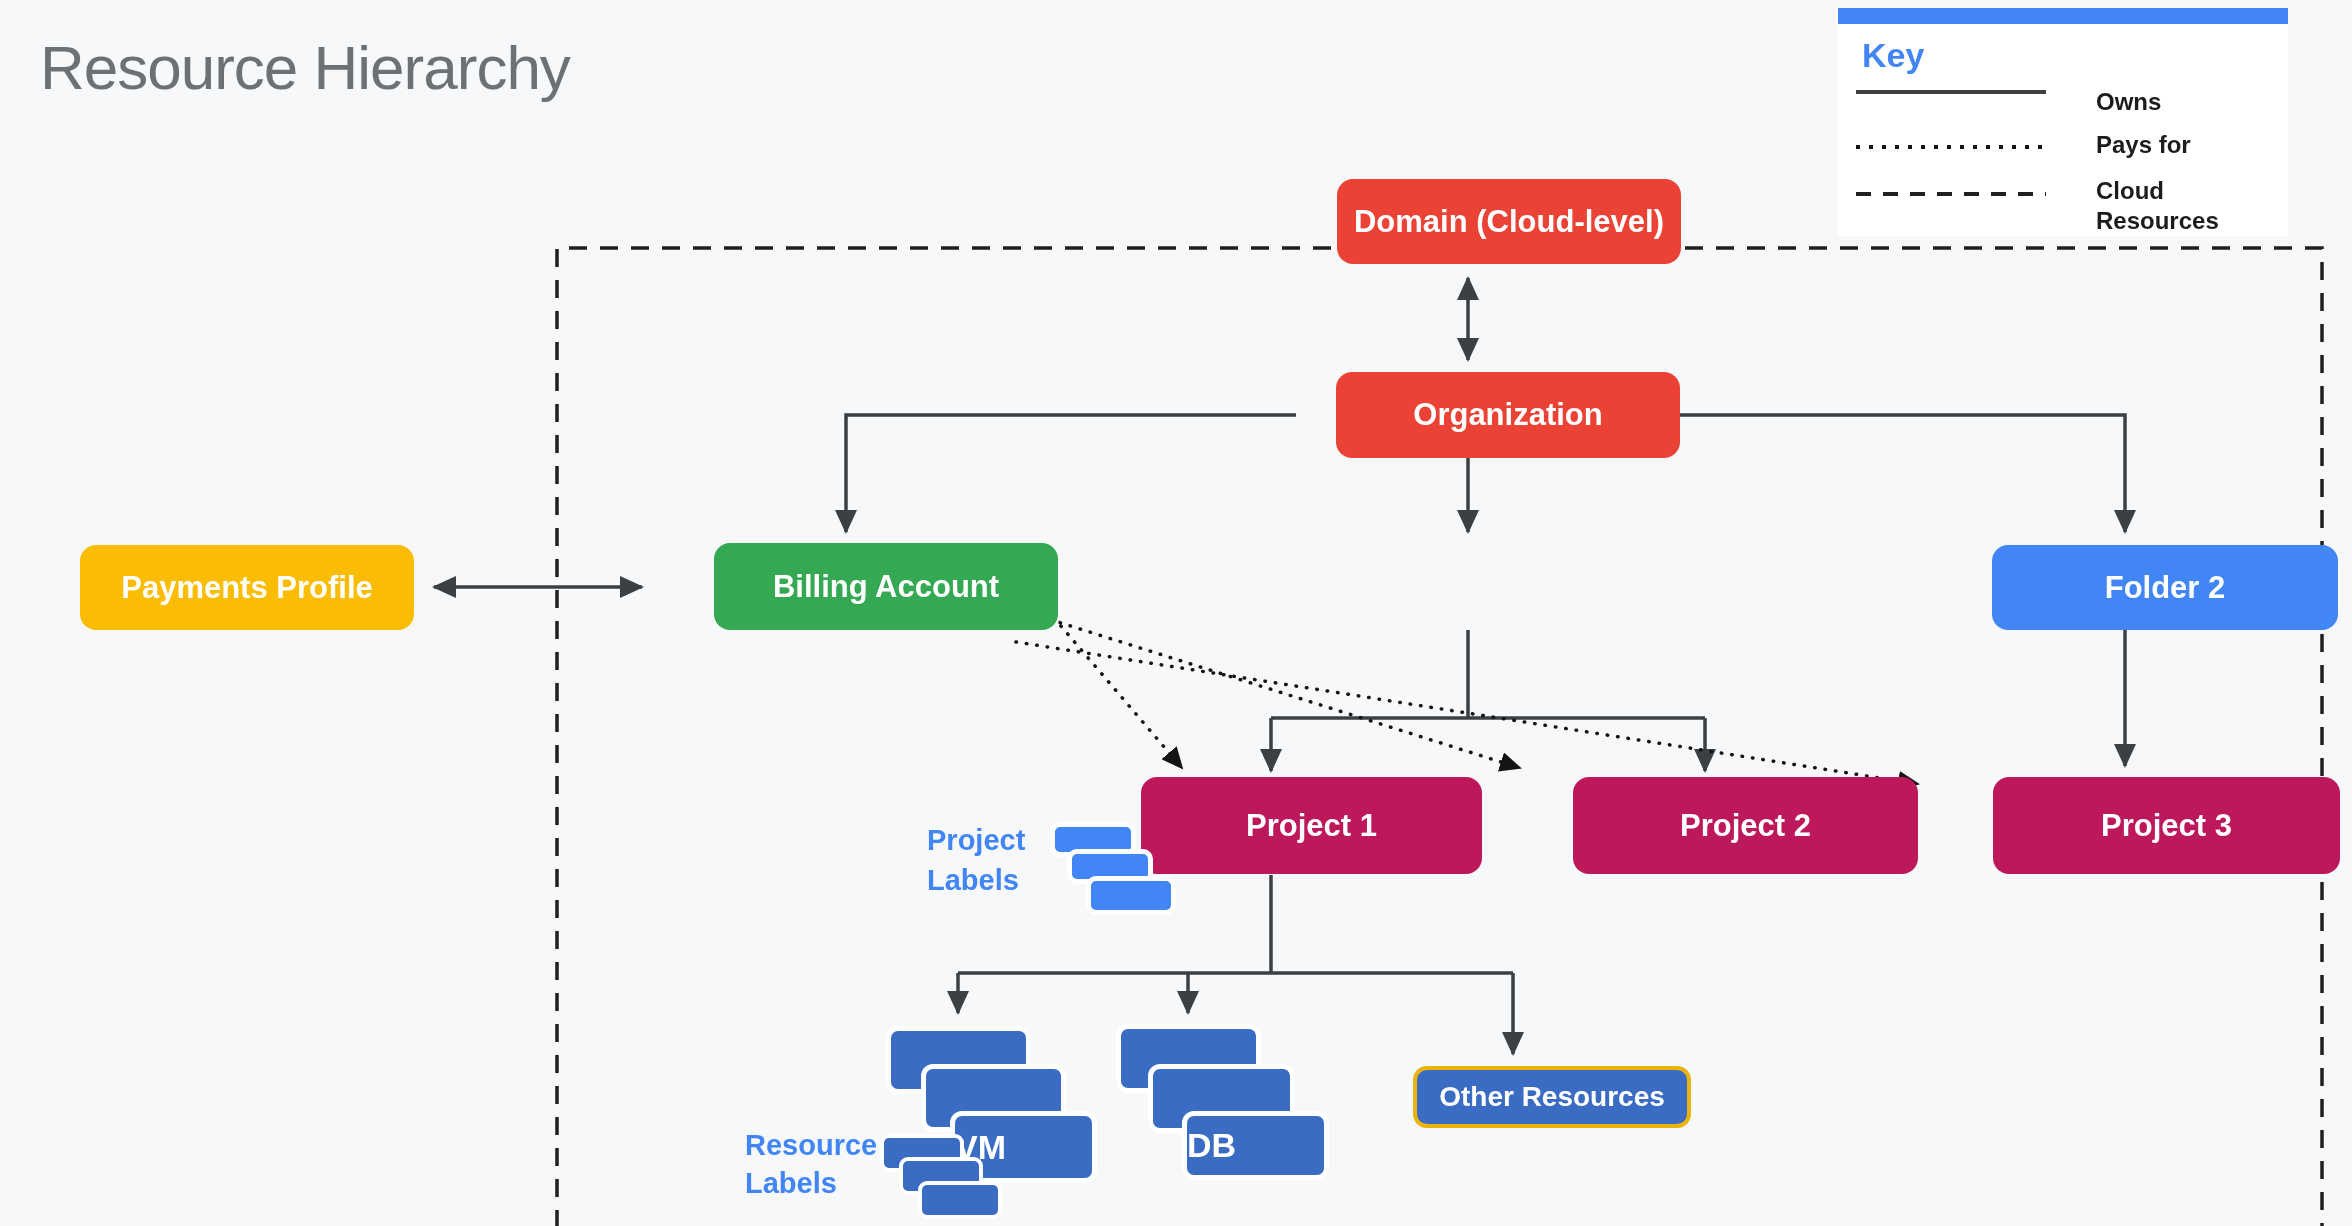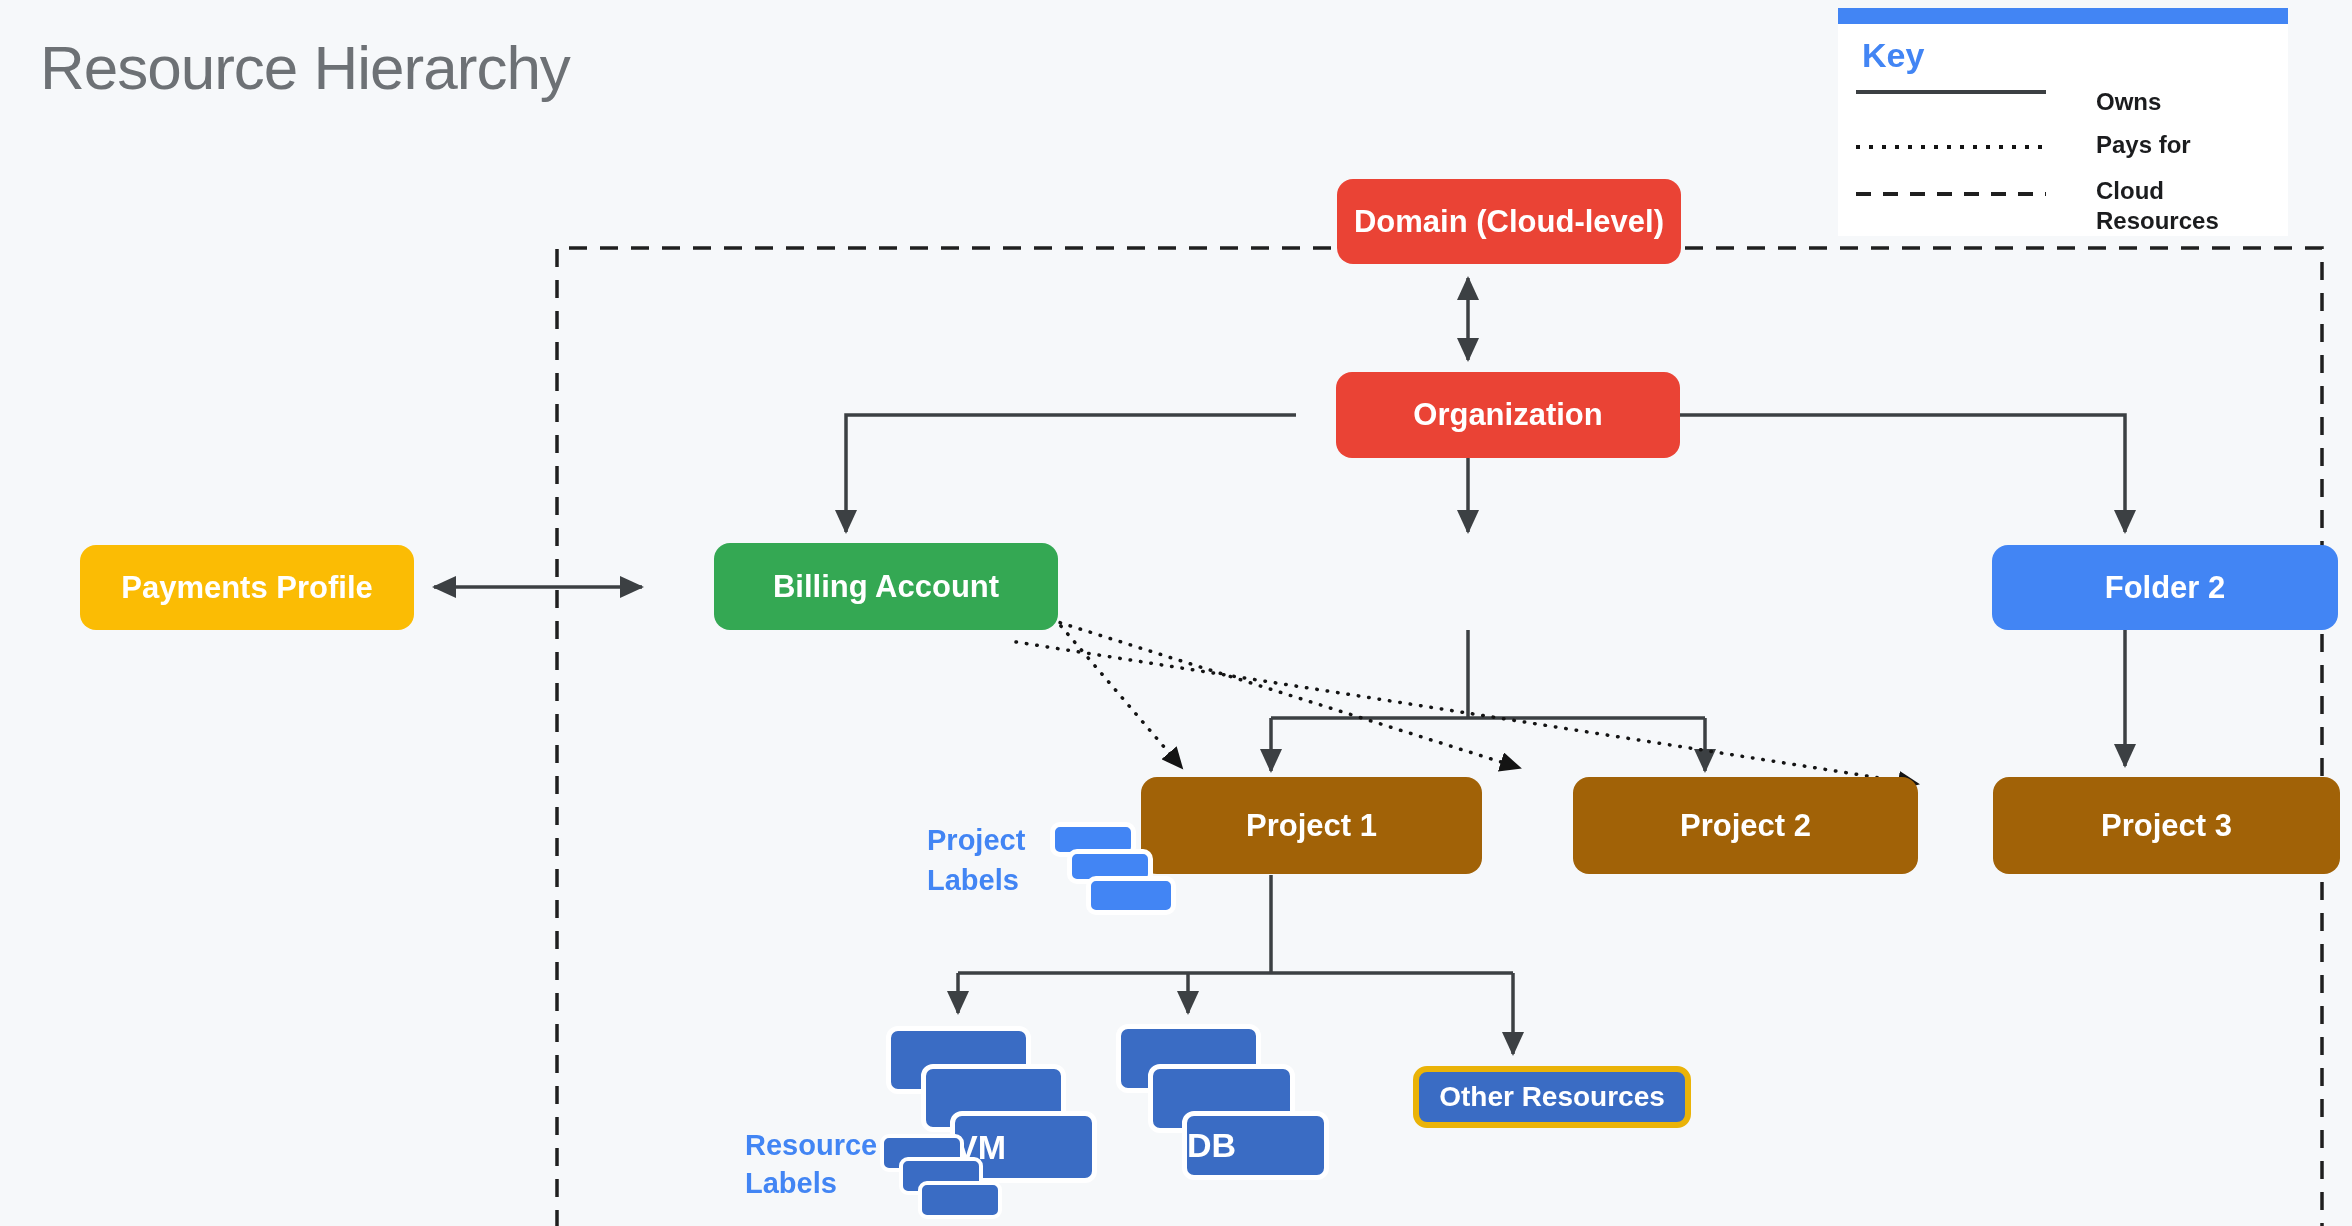--- a/index.html
+++ b/index.html
@@ -18,23 +18,23 @@
   
   .node{
     position:absolute;z-index:3;border-radius:16px;
     display:flex;align-items:center;justify-content:center;
     color:#fff;font-weight:bold;font-size:31px;box-sizing:border-box;margin-left:40px;
   }
   .red{background:#EA4335;}
   .green{background:#34A853;}
   .yellow{background:#FBBC04;}
   .blue{background:#4285F4;}
-  .pblue{background:#a16207;text-align:right;}
+  .pblue{background:#be185d;text-align:right;}
   .rblue{background:#3A6CC4;}
-  .bordered{border:6px solid #eab308;border-radius:14px;}
+  .bordered{border:4px solid #eab308;border-radius:14px;}
   
   .card{
     position:absolute;z-index:4;background:#3A6CC4;
     border:5px solid #fff;border-radius:12px;box-sizing:border-box;
     display:flex;align-items:center;justify-content:flex-start;
     color:#fff;font-weight:bold;font-size:34px;
   }
   .lcard{ 
     position:absolute;z-index:5;background:#4285F4;
     border:5px solid #fff;border-radius:10px;box-sizing:border-box;

